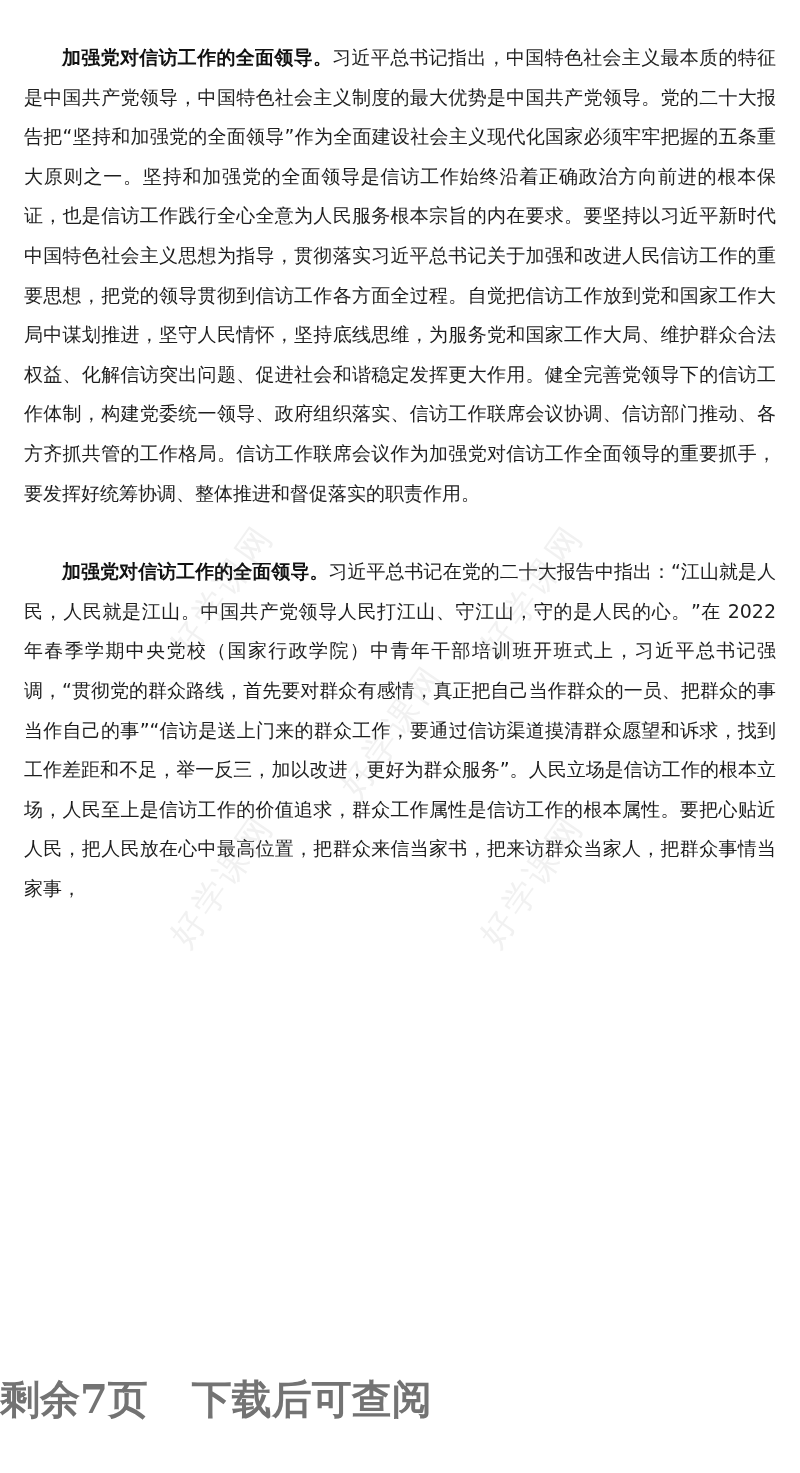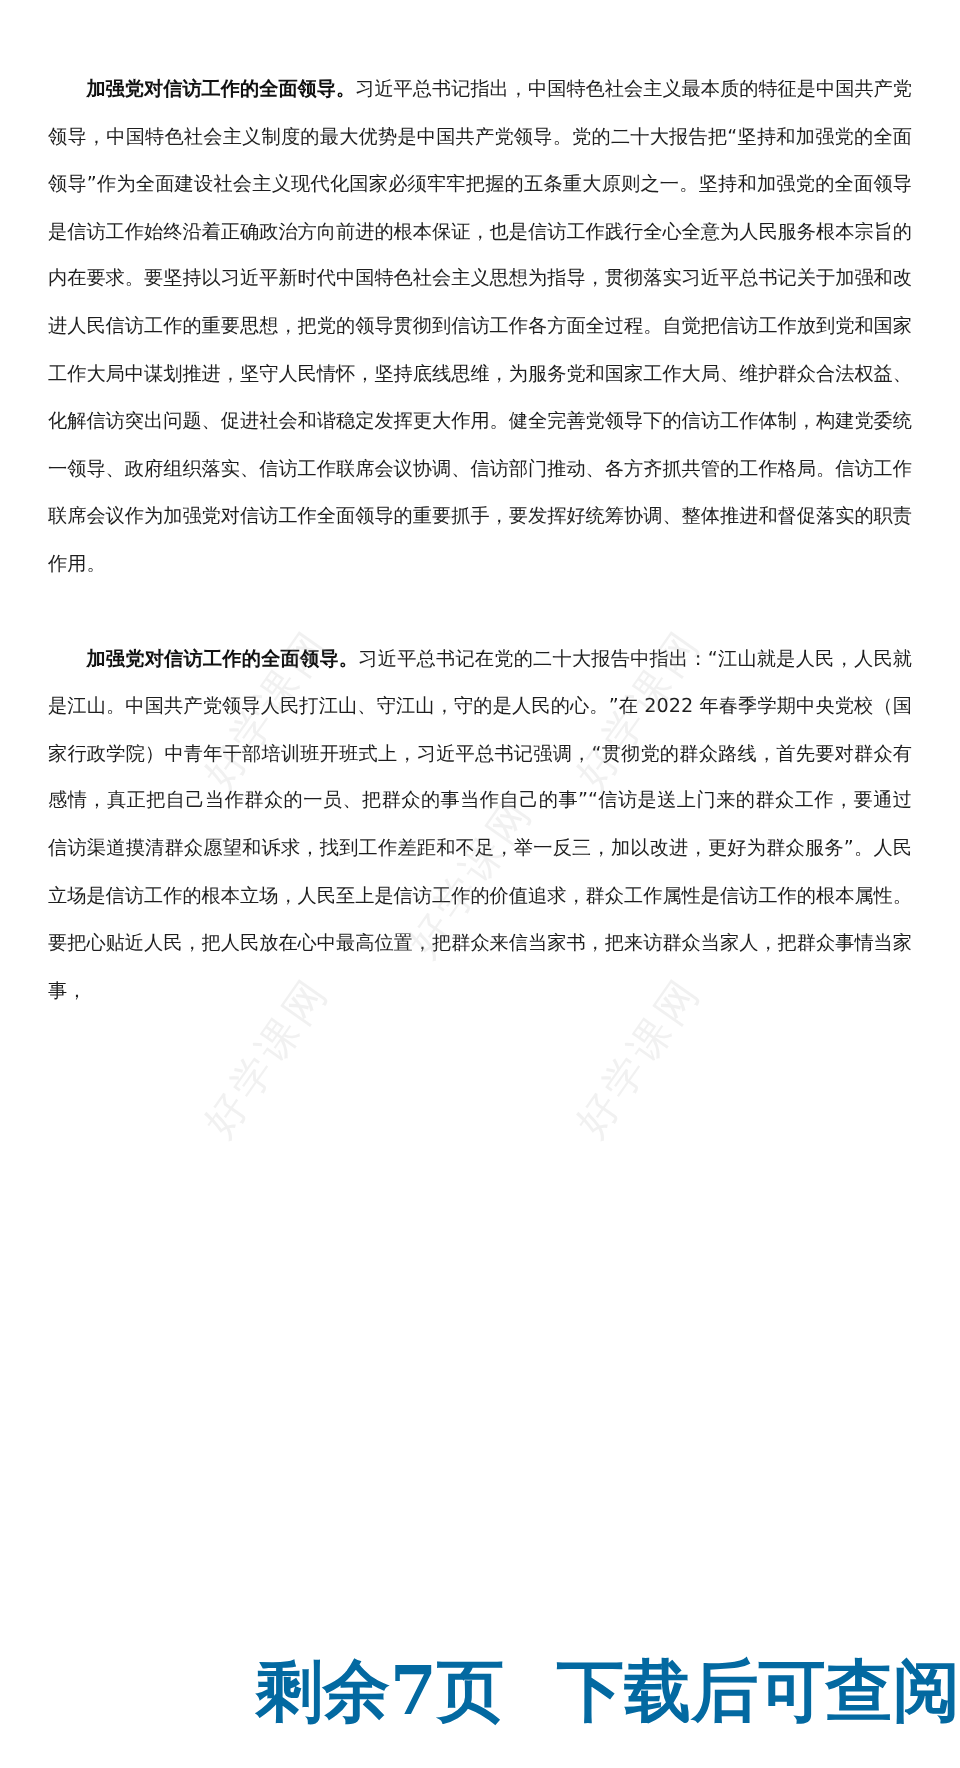--- a/index.html
+++ b/index.html
@@ -15,22 +15,22 @@
       font-family: "DejaVu Sans", "Liberation Sans", sans-serif;
       color: #1e1e1e;
     }
     .page {
       position: absolute;
       left: 24px;
       top: 38px;
       width: 752px;
     }
     .para {
-      margin: 16px;
-      font-size: 16px;
+      margin: 0;
+      font-size: 19px;
       line-height: 39.6px;
       text-align: justify;
       text-indent: 2em;
       letter-spacing: 0px;
     }
     .para + .para {
       margin-top: 39px;
     }
     .lead {
       font-weight: bold;
@@ -44,24 +44,24 @@
       transform-origin: left top;
       white-space: nowrap;
       pointer-events: none;
       letter-spacing: 4px;
     }
     .footer-banner {
       position: absolute;
       left: 0;
       top: 1372px;
       width: 800px;
-      text-align: right;
-      font-size: 56px;
+      text-align: left;
+      font-size: 40px;
       font-weight: bold;
-      color: #0369a1;
+      color: #737373;
       font-family: "DejaVu Serif", "Liberation Serif", serif;
     }
     .footer-banner .gap {
       display: inline-block;
       width: 44px;
     }
   </style>
 </head>
 <body>
 

